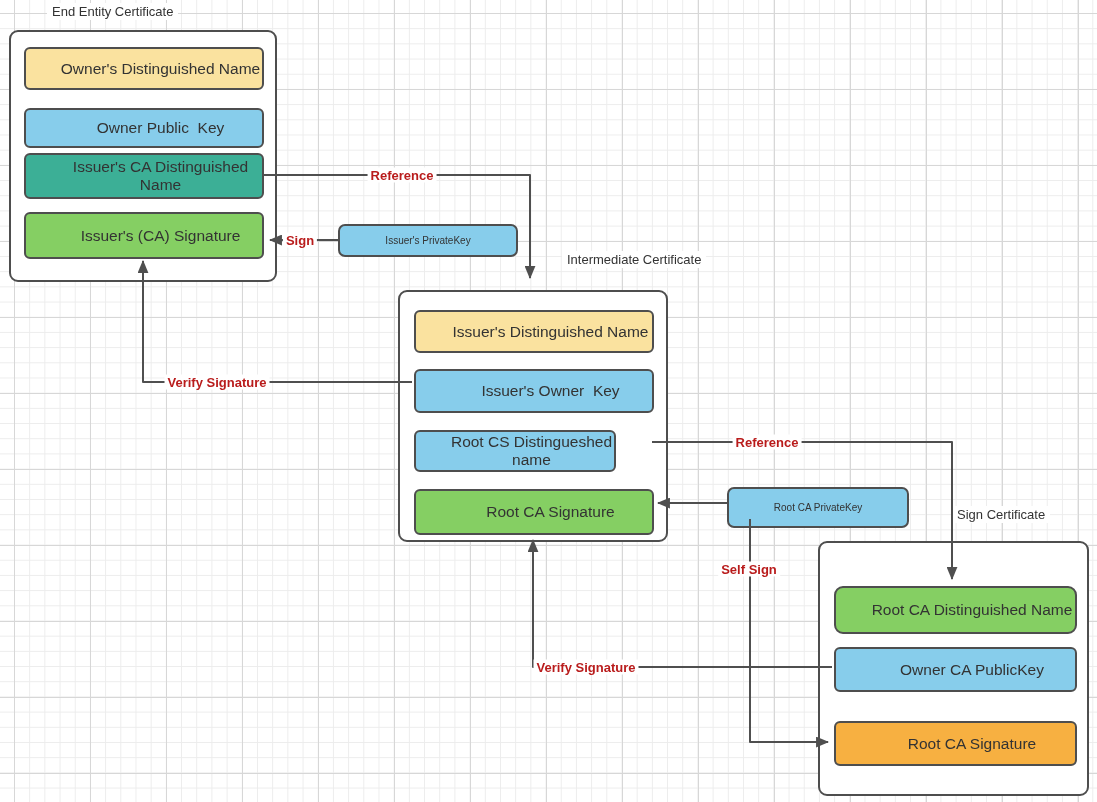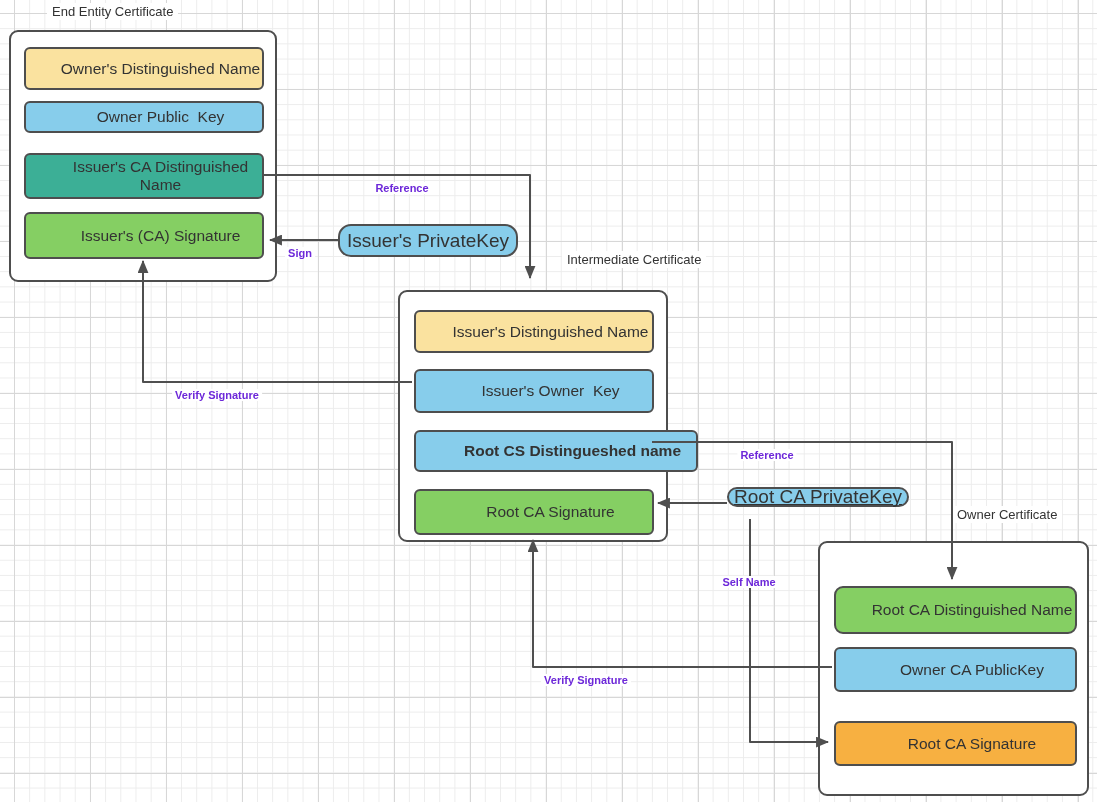--- a/index.html
+++ b/index.html
@@ -34,98 +34,97 @@
     text-align:center;
     font-size:15.5px;
     line-height:1.15;
     white-space:pre-wrap;
     color:#333333;
     padding-left:33px;
   }
   .keybox {
     position:absolute;
     border:2px solid #4e4e4e;
-    border-radius:13px;
+    border-radius:7px;
     box-sizing:border-box;
     display:flex; align-items:center; justify-content:center;
     text-align:center;
-    font-size:19px;
+    font-size:10px;
     white-space:pre-wrap;
     color:#333333;
   }
   .group-title {
     position:absolute;
     font-size:13px;
     background:#ffffff;
     padding:1px 5px;
     white-space:nowrap;
     color:#333333;
   }
   .edge-label {
     position:absolute;
     transform:translate(-50%,-50%);
-    font-size:11px;
+    font-size:13px;
     font-weight:bold;
     background:#ffffff;
     padding:0 3px;
     white-space:nowrap;
-    color:#6d28d9;
-    margin-top:13px;
+    color:#b91c1c;
   }
   svg.edges { position:absolute; left:0; top:0; }
   svg.edges polyline { fill:none; stroke-width:2; stroke-linejoin:round; }
 </style>
 </head>
 <body>
 
 <div class="canvas">
 
   <div class="group-title" style="left:47px; top:3px;">End Entity Certificate</div>
   <div class="group-title" style="left:562px; top:251px;">Intermediate Certificate</div>
-  <div class="group-title" style="left:952px; top:506px;">Owner Certificate</div>
+  <div class="group-title" style="left:952px; top:506px;">Sign Certificate</div>
 
   <div class="group" style="left: 9px; top: 30px; width: 268px; height: 252px; border-color: rgb(78, 78, 78);">
     <div class="field" style="left: 13px; top: 15px; width: 240px; height: 43px; background-color: rgb(250, 226, 159); border-color: rgb(78, 78, 78);">Owner's Distinguished Name</div>
-    <div class="field" style="left: 13px; top: 69px; width: 240px; height: 32px; background-color: rgb(135, 205, 235); border-color: rgb(78, 78, 78);">Owner Public  Key</div>
+    <div class="field" style="left: 13px; top: 76px; width: 240px; height: 40px; background-color: rgb(135, 205, 235); border-color: rgb(78, 78, 78);">Owner Public  Key</div>
     <div class="field" style="left: 13px; top: 121px; width: 240px; height: 46px; background-color: rgb(60, 175, 150); border-color: rgb(78, 78, 78);">Issuer's CA Distinguished
 Name</div>
     <div class="field" style="left: 13px; top: 180px; width: 240px; height: 47px; background-color: rgb(133, 207, 99); border-color: rgb(78, 78, 78);">Issuer's (CA) Signature</div>
   </div>
 
   <div class="group" style="left: 398px; top: 290px; width: 270px; height: 252px; border-color: rgb(78, 78, 78);">
     <div class="field" style="left: 14px; top: 18px; width: 240px; height: 43px; background-color: rgb(250, 226, 159); border-color: rgb(78, 78, 78);">Issuer's Distinguished Name</div>
     <div class="field" style="left: 14px; top: 77px; width: 240px; height: 44px; background-color: rgb(135, 205, 235); border-color: rgb(78, 78, 78);">Issuer's Owner  Key</div>
-    <div class="field" style="left: 14px; top: 138px; width: 284px; height: 42px; background-color: rgb(135, 205, 235); border-color: rgb(78, 78, 78); font-weight: bold;">Root CS Distingueshed name</div>
+    <div class="field" style="left: 14px; top: 138px; width: 202px; height: 42px; background-color: rgb(135, 205, 235); border-color: rgb(78, 78, 78);">Root CS Distingueshed name</div>
     <div class="field" style="left: 14px; top: 197px; width: 240px; height: 46px; background-color: rgb(133, 207, 99); border-color: rgb(78, 78, 78);">Root CA Signature</div>
   </div>
 
   <div class="group" style="left: 818px; top: 541px; width: 271px; height: 255px; border-color: rgb(78, 78, 78);">
     <div class="field" style="left: 14px; top: 43px; width: 243px; height: 48px; background-color: rgb(133, 207, 99); border-color: rgb(78, 78, 78); border-radius: 9px;">Root CA Distinguished Name</div>
     <div class="field" style="left: 14px; top: 104px; width: 243px; height: 45px; background-color: rgb(135, 205, 235); border-color: rgb(78, 78, 78);">Owner CA PublicKey</div>
     <div class="field" style="left: 14px; top: 178px; width: 243px; height: 45px; background-color: rgb(247, 176, 65); border-color: rgb(78, 78, 78);">Root CA Signature</div>
   </div>
 
   <div class="keybox" style="left: 338px; top: 224px; width: 180px; height: 33px; background-color: rgb(135, 205, 235); border-color: rgb(78, 78, 78);">Issuer's PrivateKey</div>
-  <div class="keybox" style="left: 727px; top: 487px; width: 182px; height: 20px; background-color: rgb(135, 205, 235); border-color: rgb(78, 78, 78); text-decoration: underline;">Root CA PrivateKey</div>
+  <div class="keybox" style="left: 727px; top: 487px; width: 182px; height: 41px; background-color: rgb(135, 205, 235); border-color: rgb(78, 78, 78);">Root CA PrivateKey</div>
 
   <svg class="edges" width="1097" height="802">
     <defs>
       <marker id="arrowhead" viewBox="0 0 12 10" refX="11" refY="5" markerWidth="13" markerHeight="11" markerUnits="userSpaceOnUse" orient="auto">
         <path d="M0,0 L12,5 L0,10 Z" fill="#4F4F4F"></path>
       </marker>
     </defs>
     <polyline points="263,175 530,175 530,278" marker-end="url(#arrowhead)" stroke="#4F4F4F"></polyline>
     <polyline points="338,240 270,240" marker-end="url(#arrowhead)" stroke="#4F4F4F"></polyline>
     <polyline points="412,382 143,382 143,261" marker-end="url(#arrowhead)" stroke="#4F4F4F"></polyline>
     <polyline points="652,442 952,442 952,579" marker-end="url(#arrowhead)" stroke="#4F4F4F"></polyline>
     <polyline points="727,503 658,503" marker-end="url(#arrowhead)" stroke="#4F4F4F"></polyline>
     <polyline points="750,519 750,742 828,742" marker-end="url(#arrowhead)" stroke="#4F4F4F"></polyline>
     <polyline points="832,667 533,667 533,540" marker-end="url(#arrowhead)" stroke="#4F4F4F"></polyline>
   </svg>
 
   <div class="edge-label" style="left:402px; top:175px;">Reference</div>
   <div class="edge-label" style="left:300px; top:240px;">Sign</div>
   <div class="edge-label" style="left:217px; top:382px;">Verify Signature</div>
   <div class="edge-label" style="left:767px; top:442px;">Reference</div>
-  <div class="edge-label" style="left:749px; top:569px;">Self Name</div>
+  <div class="edge-label" style="left:749px; top:569px;">Self Sign</div>
   <div class="edge-label" style="left:586px; top:667px;">Verify Signature</div>
 
 </div>
 
 </body></html>

